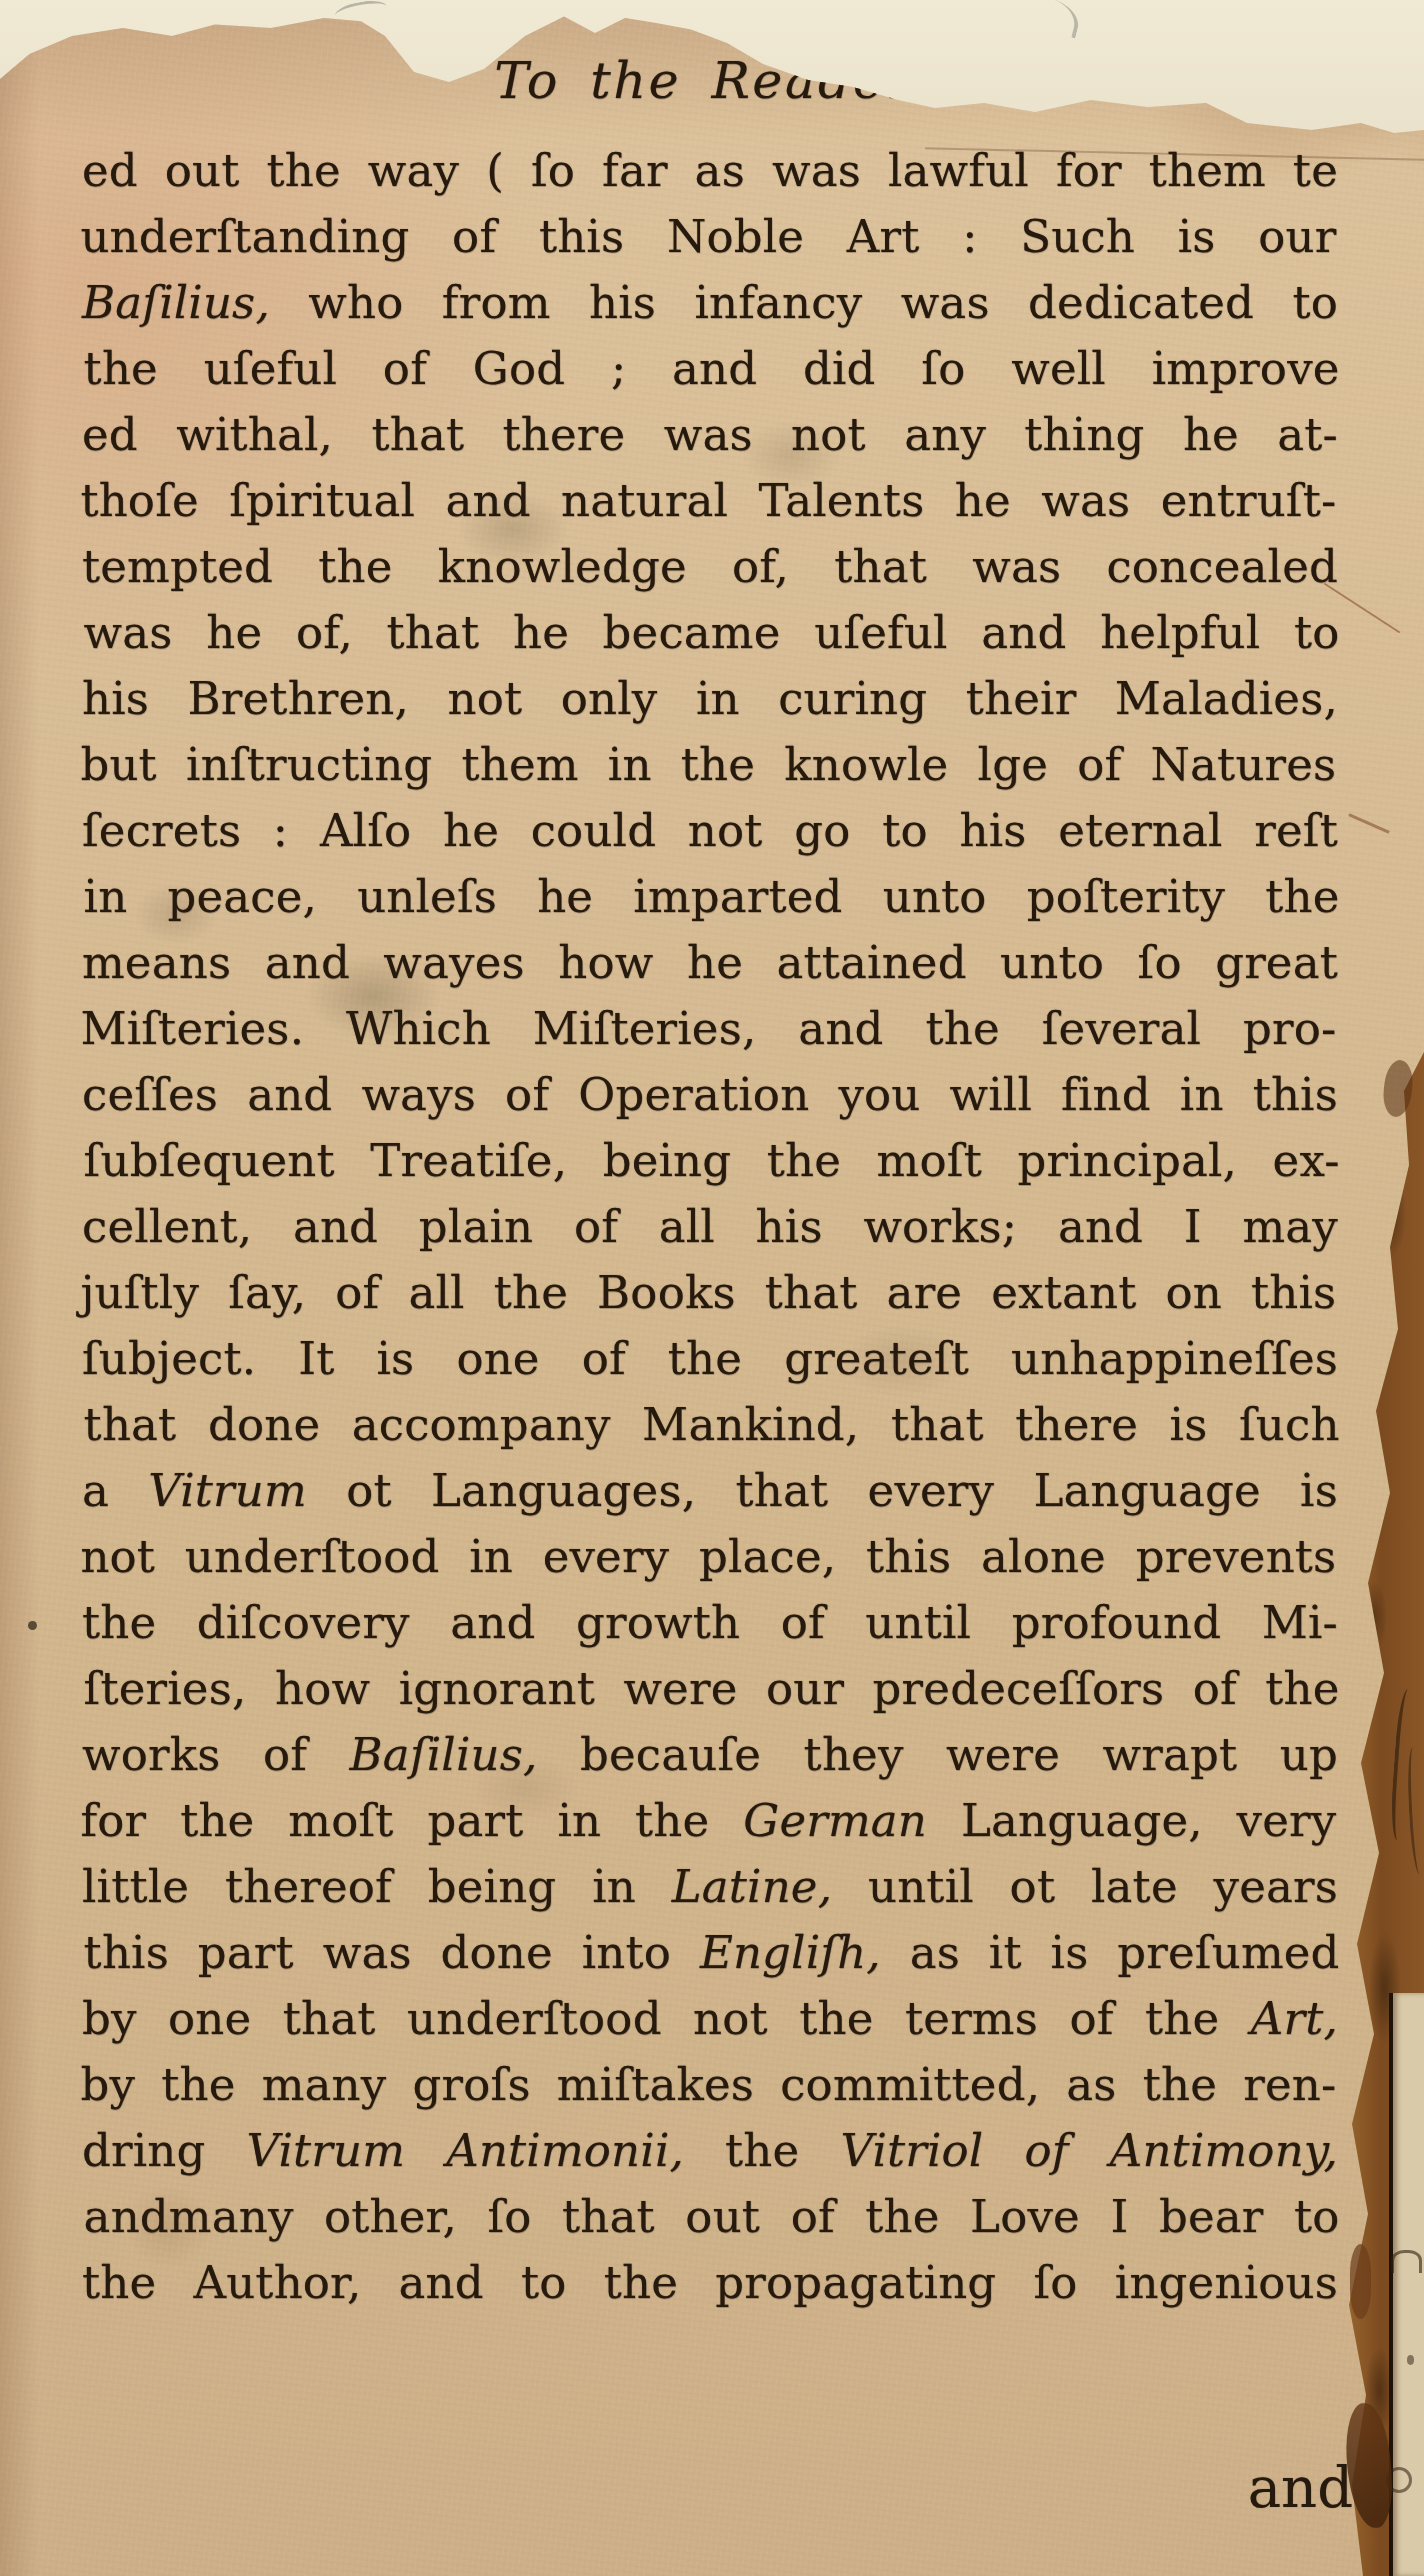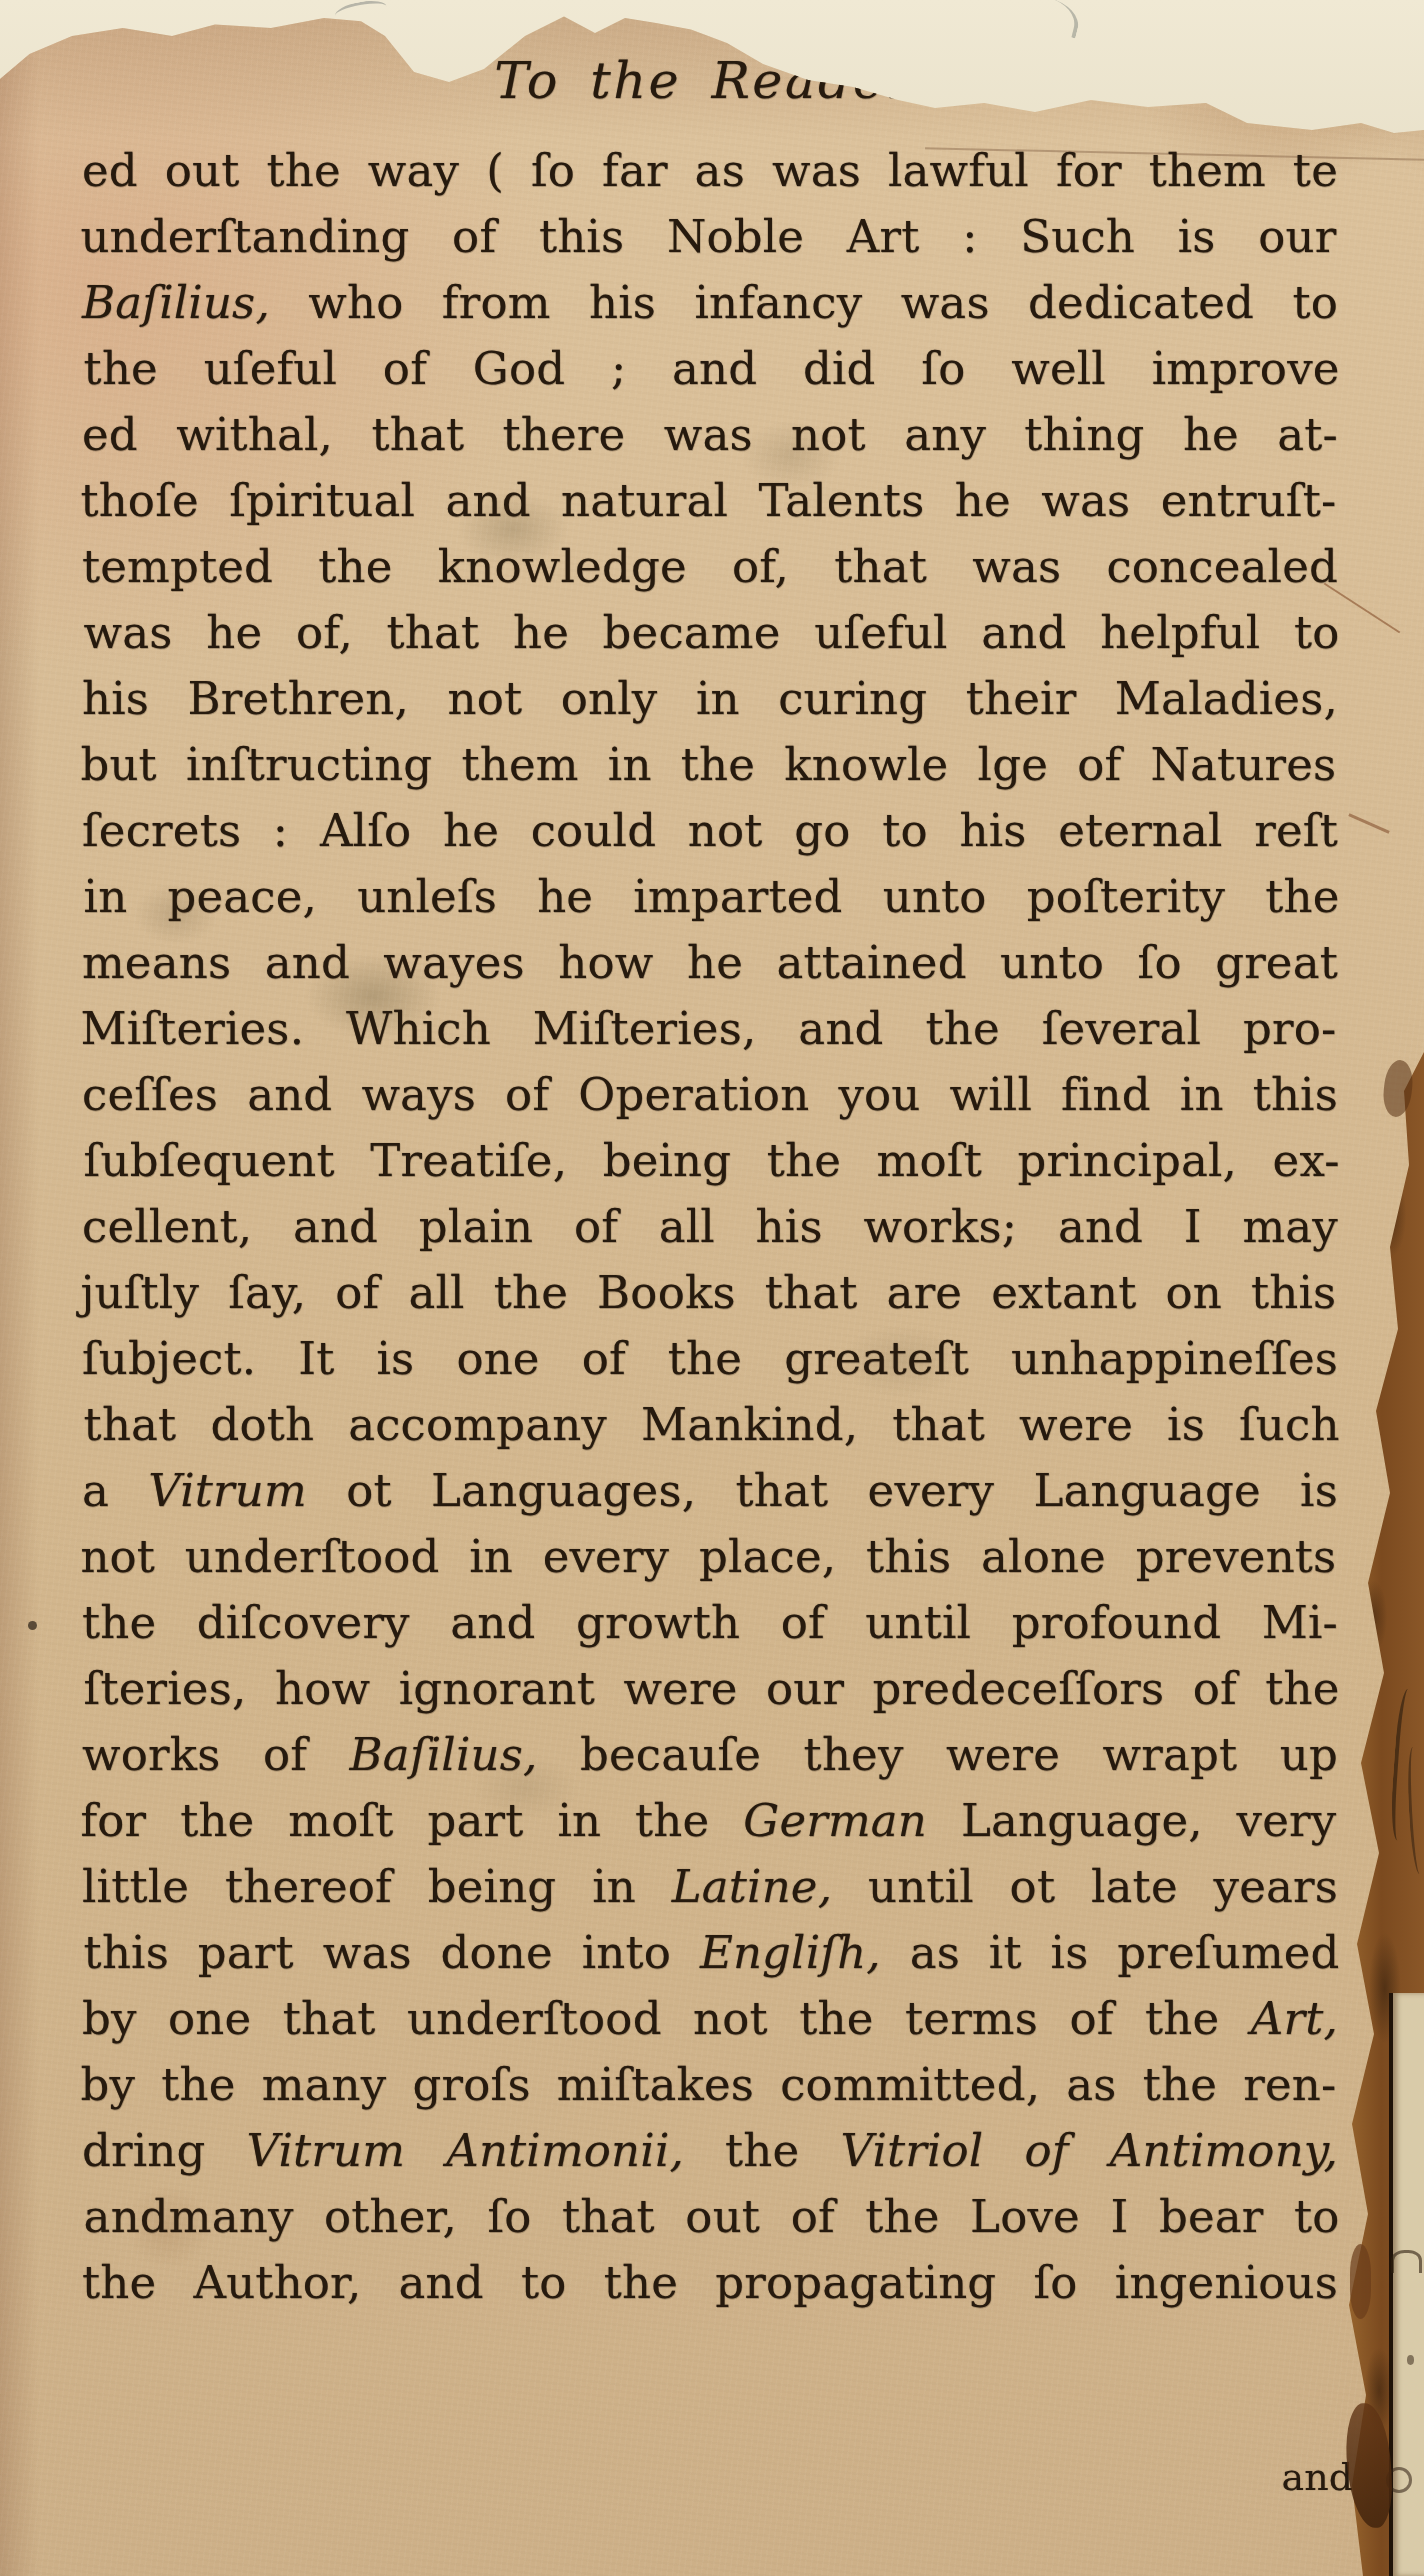--- a/index.html
+++ b/index.html
@@ -88,21 +88,21 @@
     font-style:italic;font-size:51px;line-height:59px;text-align:center;
     letter-spacing:2.5px;word-spacing:11.5px;margin-bottom:28px;
   }
   .body-text{font-size:45px;line-height:66px;letter-spacing:0.2px;word-spacing:4.9px;}
   .line{text-align:justify;text-align-last:justify;white-space:nowrap;}
   .line .it{font-style:italic;}
   .line:nth-child(4n){transform:translateX(1.6px);}
   .line:nth-child(4n+2){transform:translateX(-1.6px);}
   .catchword{
     position:absolute;z-index:6;left:1214px;top:2455px;width:139px;
-    font-size:38px;color:var(--ink,#261a0e);text-align:right;
+    font-size:56px;color:var(--ink,#261a0e);text-align:right;
     text-shadow:0 0 1.1px rgba(47,32,18,.55);
   }
   
   .mark{position:absolute;z-index:7;}
   .scratch1{left:1317px;top:607px;width:90px;border-top:2.5px solid rgba(125,70,35,.55);transform:rotate(33deg);}
   .scratch2{left:1347px;top:822px;width:44px;border-top:3.3px solid rgba(115,60,28,.5);transform:rotate(24deg);}
   .margin-dot{left:28px;top:1621px;width:9px;height:9px;border-radius:50%;background:rgba(40,30,20,.7);}
   .squig1{left:1394px;top:1689px;width:18px;height:152px;border-left:4.1px solid rgba(40,26,14,.6);
           border-radius:40% 0 0 40%;transform:rotate(4deg);}
   .squig2{left:1409px;top:1747px;width:11.5px;height:127px;border-left:3.3px solid rgba(40,26,14,.5);
@@ -151,21 +151,21 @@
           <div class="line"><span>but inſtructing them in the knowle lge of Natures</span></div>
           <div class="line"><span>ſecrets :  Alſo he could not go to his eternal reſt</span></div>
           <div class="line"><span>in peace, unleſs he imparted unto poſterity the</span></div>
           <div class="line"><span>means and wayes how he attained unto ſo great</span></div>
           <div class="line"><span>Miſteries.  Which Miſteries, and the ſeveral pro-</span></div>
           <div class="line"><span>ceſſes and ways of Operation you will find in this</span></div>
           <div class="line"><span>ſubſequent Treatiſe, being the moſt principal, ex-</span></div>
           <div class="line"><span>cellent, and plain of all his works; and I may</span></div>
           <div class="line"><span>juſtly ſay, of all the Books that are extant on this</span></div>
           <div class="line"><span>ſubject.  It is one of the greateſt unhappineſſes</span></div>
-          <div class="line"><span>that doth accompany Mankind, that were is ſuch</span></div>
+          <div class="line"><span>that done accompany Mankind, that there is ſuch</span></div>
           <div class="line"><span>a </span><span class="it">Vitrum</span><span> ot Languages, that every Language is</span></div>
           <div class="line"><span>not underſtood in every place, this alone prevents</span></div>
           <div class="line"><span>the diſcovery and growth of until profound Mi-</span></div>
           <div class="line"><span>ſteries, how ignorant were our predeceſſors of the</span></div>
           <div class="line"><span>works of </span><span class="it">Baſilius,</span><span> becauſe they were wrapt up</span></div>
           <div class="line"><span>for the moſt part in the </span><span class="it">German</span><span> Language, very</span></div>
           <div class="line"><span>little thereof being in </span><span class="it">Latine,</span><span> until ot late years</span></div>
           <div class="line"><span>this part was done into </span><span class="it">Engliſh,</span><span> as it is preſumed</span></div>
           <div class="line"><span>by one that underſtood not the terms of the </span><span class="it">Art,</span></div>
           <div class="line"><span>by the many groſs miſtakes committed, as the ren-</span></div>

